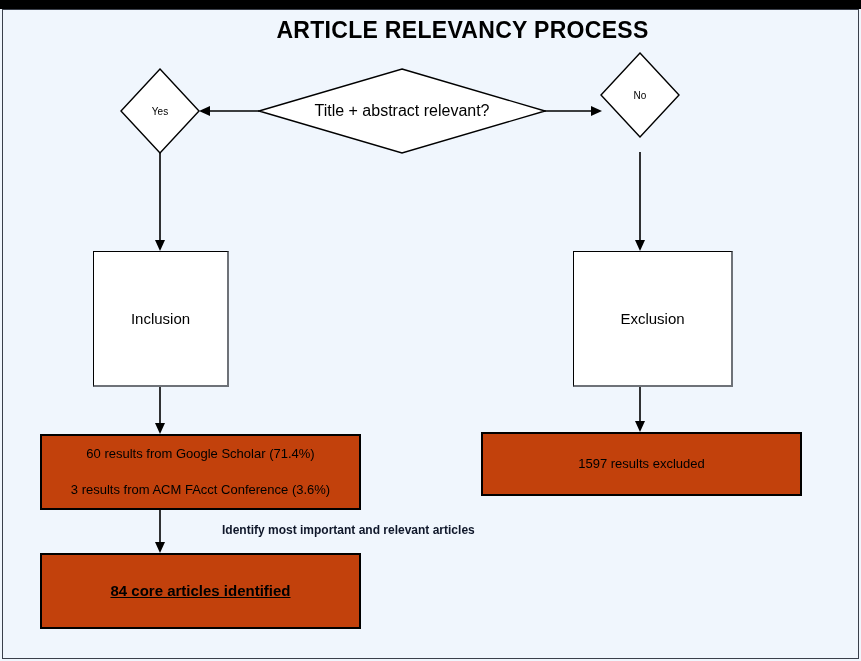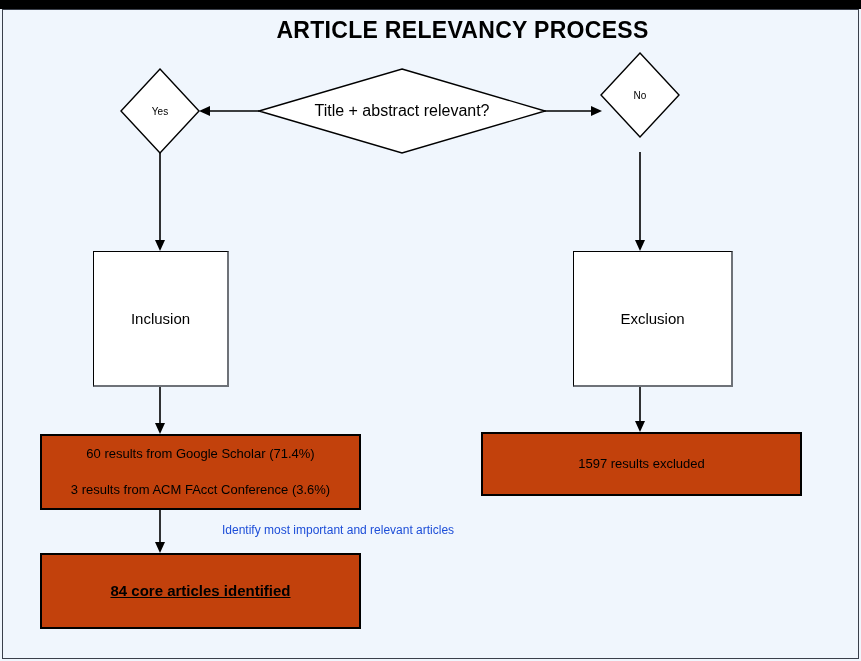--- a/index.html
+++ b/index.html
@@ -120,22 +120,23 @@
     stroke: #000000;
     stroke-width: 1.6;
     fill: none;
   }
   .conn polygon {
     fill: #000000;
   }
   .edge-label {
     position: absolute;
     font-size: 12px;
-    color: #1d4ed8;
+    color: #0f172a;
     white-space: nowrap;
+    font-weight: bold;
   }
 </style>
 </head>
 <body>
 
 <div id="canvas">
 
   <div id="top-strip"></div>
   <div id="page-border"></div>
 

